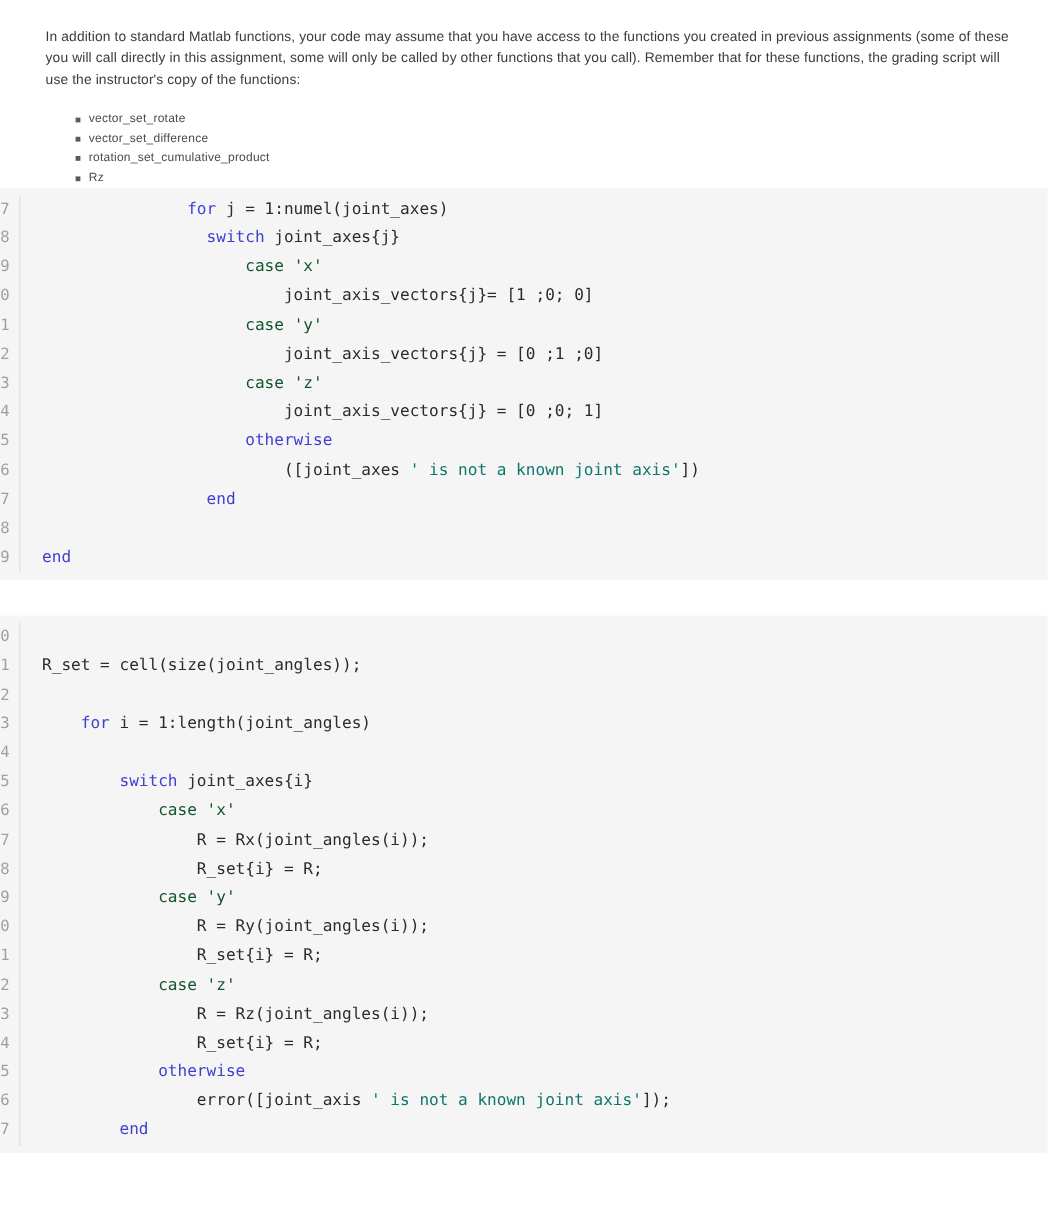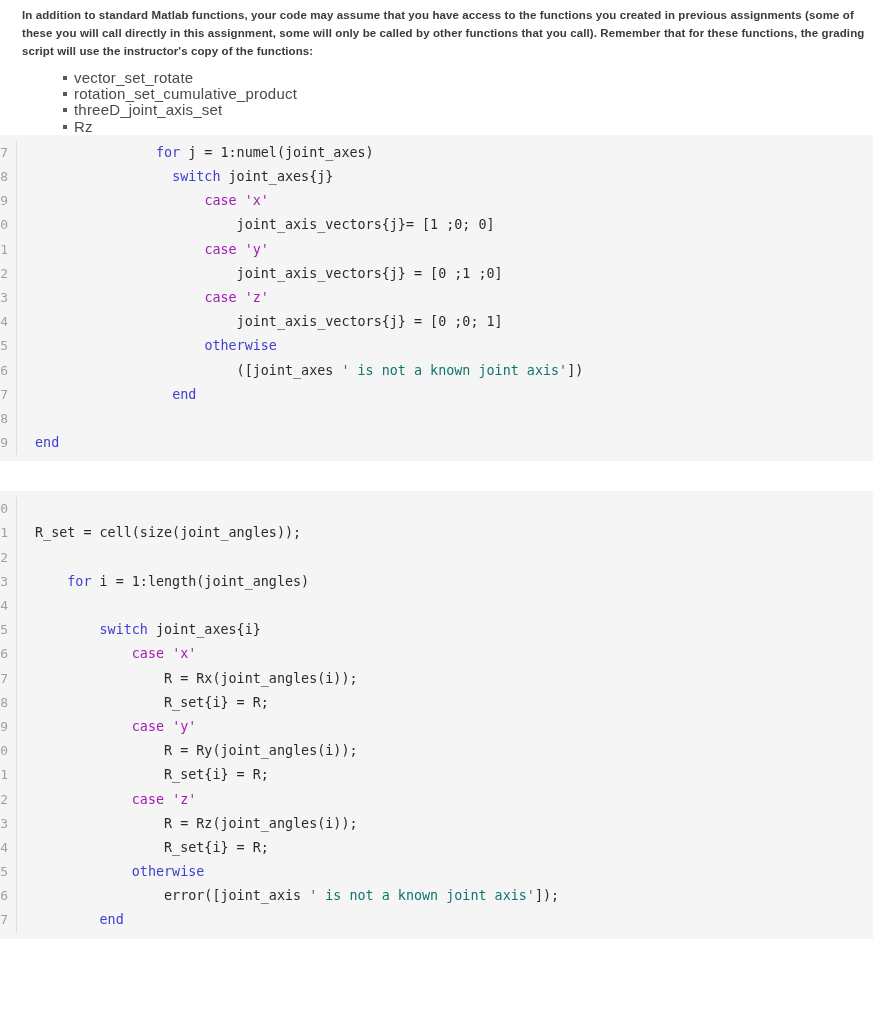--- a/index.html
+++ b/index.html
@@ -16,30 +16,30 @@
   }
 
   
   .intro {
     padding: 6px 22px 0 22px;
     font-size: 11.5px;
     line-height: 18px;
     color: #3b3b3b;
     letter-spacing: 0.1px;
   }
-  .intro p { margin: 0; font-weight: bold; }
+  .intro p { margin: 16px; }
 
   .fn-list {
     margin: 10px 0 0 0;
     padding: 0 0 0 52px;
     list-style: none;
   }
   .fn-list li {
     position: relative;
-    font-size: 15px;
+    font-size: 10px;
     line-height: 16.2px;
     color: #4a4a4a;
     letter-spacing: 0.2px;
   }
   .fn-list li::before {
     content: "";
     position: absolute;
     left: -11px;
     top: 6px;
     width: 4px;
@@ -78,34 +78,34 @@
   }
   .src {
     flex: 1 1 auto;
     padding-left: 10px;
     color: #2b2b2b;
     white-space: pre;
     overflow: hidden;
   }
 
   .kw  { color: #4040d0; }      
-  .kw2 { color: #a21caf; }      
+  .kw2 { color: #14532d; }      
   .str { color: #0f766e; }      
 
   .gap { height: 30px; background: #ffffff; }
 </style>
 </head>
 <body>
 
 <div class="intro">
   <p>In addition to standard Matlab functions, your code may assume that you have access to the functions you created in previous assignments (some of these you will call directly in this assignment, some will only be called by other functions that you call). Remember that for these functions, the grading script will use the instructor's copy of the functions:</p>
   <ul class="fn-list">
       <li>vector_set_rotate</li>
+      <li>vector_set_difference</li>
       <li>rotation_set_cumulative_product</li>
-      <li>threeD_joint_axis_set</li>
       <li>Rz</li>
     </ul>
 </div>
 
 <div class="code-block"><div class="code-row"><span class="ln">27</span><span class="src"><span>                </span><span class="kw">for</span><span> j = 1:numel(joint_axes)</span></span></div><div class="code-row"><span class="ln">28</span><span class="src"><span>                  </span><span class="kw">switch</span><span> joint_axes{j}</span></span></div><div class="code-row"><span class="ln">29</span><span class="src"><span>                      </span><span class="kw2">case</span><span> </span><span class="kw2">'x'</span></span></div><div class="code-row"><span class="ln">30</span><span class="src"><span>                          joint_axis_vectors{j}= [1 ;0; 0]</span></span></div><div class="code-row"><span class="ln">31</span><span class="src"><span>                      </span><span class="kw2">case</span><span> </span><span class="kw2">'y'</span></span></div><div class="code-row"><span class="ln">32</span><span class="src"><span>                          joint_axis_vectors{j} = [0 ;1 ;0]</span></span></div><div class="code-row"><span class="ln">33</span><span class="src"><span>                      </span><span class="kw2">case</span><span> </span><span class="kw2">'z'</span></span></div><div class="code-row"><span class="ln">34</span><span class="src"><span>                          joint_axis_vectors{j} = [0 ;0; 1]</span></span></div><div class="code-row"><span class="ln">35</span><span class="src"><span>                      </span><span class="kw">otherwise</span></span></div><div class="code-row"><span class="ln">36</span><span class="src"><span>                          ([joint_axes </span><span class="str">' is not a known joint axis'</span><span>])</span></span></div><div class="code-row"><span class="ln">37</span><span class="src"><span>                  </span><span class="kw">end</span></span></div><div class="code-row"><span class="ln">38</span><span class="src"><span></span></span></div><div class="code-row"><span class="ln">39</span><span class="src"><span> </span><span class="kw">end</span></span></div></div>
 
 <div class="gap"></div>
 
 <div class="code-block"><div class="code-row"><span class="ln">40</span><span class="src"><span></span></span></div><div class="code-row"><span class="ln">41</span><span class="src"><span> R_set = cell(size(joint_angles));</span></span></div><div class="code-row"><span class="ln">42</span><span class="src"><span></span></span></div><div class="code-row"><span class="ln">43</span><span class="src"><span>     </span><span class="kw">for</span><span> i = 1:length(joint_angles)</span></span></div><div class="code-row"><span class="ln">44</span><span class="src"><span></span></span></div><div class="code-row"><span class="ln">45</span><span class="src"><span>         </span><span class="kw">switch</span><span> joint_axes{i}</span></span></div><div class="code-row"><span class="ln">46</span><span class="src"><span>             </span><span class="kw2">case</span><span> </span><span class="kw2">'x'</span></span></div><div class="code-row"><span class="ln">47</span><span class="src"><span>                 R = Rx(joint_angles(i));</span></span></div><div class="code-row"><span class="ln">48</span><span class="src"><span>                 R_set{i} = R;</span></span></div><div class="code-row"><span class="ln">49</span><span class="src"><span>             </span><span class="kw2">case</span><span> </span><span class="kw2">'y'</span></span></div><div class="code-row"><span class="ln">50</span><span class="src"><span>                 R = Ry(joint_angles(i));</span></span></div><div class="code-row"><span class="ln">51</span><span class="src"><span>                 R_set{i} = R;</span></span></div><div class="code-row"><span class="ln">52</span><span class="src"><span>             </span><span class="kw2">case</span><span> </span><span class="kw2">'z'</span></span></div><div class="code-row"><span class="ln">53</span><span class="src"><span>                 R = Rz(joint_angles(i));</span></span></div><div class="code-row"><span class="ln">54</span><span class="src"><span>                 R_set{i} = R;</span></span></div><div class="code-row"><span class="ln">55</span><span class="src"><span>             </span><span class="kw">otherwise</span></span></div><div class="code-row"><span class="ln">56</span><span class="src"><span>                 error([joint_axis </span><span class="str">' is not a known joint axis'</span><span>]);</span></span></div><div class="code-row"><span class="ln">57</span><span class="src"><span>         </span><span class="kw">end</span></span></div></div>
 

